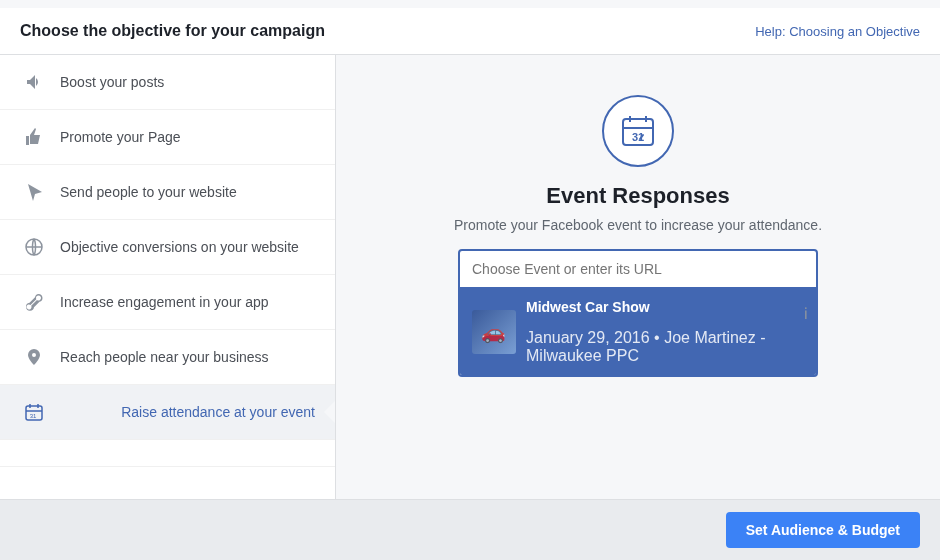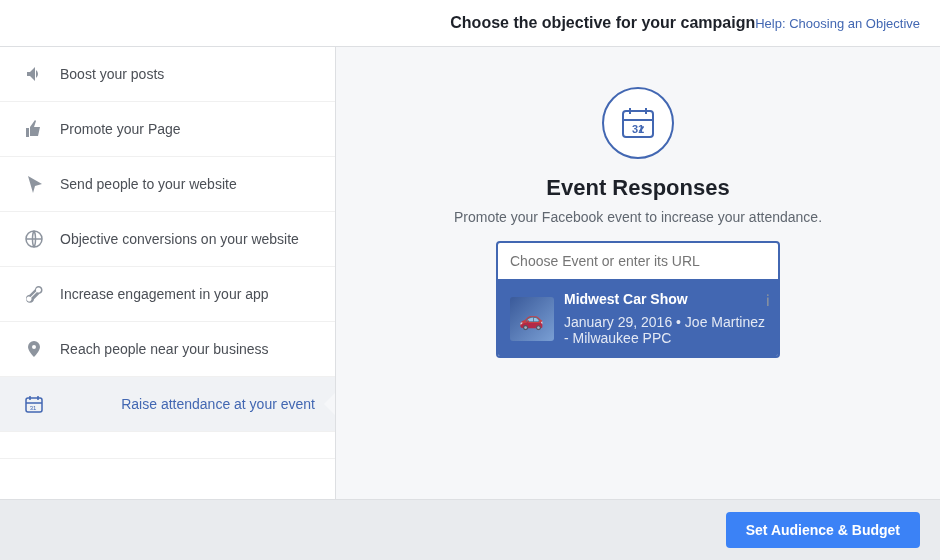--- a/index.html
+++ b/index.html
@@ -12,23 +12,24 @@
       height: 560px;
       overflow: hidden;
       display: flex;
       flex-direction: column;
     }
     .header {
       background: #fff;
       border-bottom: 1px solid #dddfe2;
       padding: 14px 20px;
       display: flex;
-      justify-content: flex-end;
-      align-items: center;
-      flex-shrink: 0;
+      justify-content: space-between;
+      align-items: center;
+      flex-shrink: 0;
+      margin-top: 8px;
     }
     .header-title {
       font-size: 16px;
       font-weight: 600;
       color: #1d2129;
     }
     .header-help {
       color: #4267b2;
       font-size: 13px;
       cursor: pointer;
@@ -122,21 +123,21 @@
       color: #1d2129;
       margin-bottom: 8px;
     }
     .panel-description {
       font-size: 14px;
       color: #606770;
       margin-bottom: 16px;
       text-align: center;
     }
     .event-input-container {
-      width: 284px;
+      width: 360px;
       position: relative;
     }
     .event-input {
       width: 100%;
       padding: 10px 36px 10px 12px;
       border: 2px solid #4267b2;
       border-radius: 4px 4px 0 0;
       font-size: 14px;
       color: #606770;
       outline: none;
@@ -189,22 +190,22 @@
       color: rgba(255,255,255,0.7);
       font-size: 20px;
     }
     .dropdown-item-text .event-name {
       color: #fff;
       font-size: 14px;
       font-weight: 600;
     }
     .dropdown-item-text .event-meta {
       color: rgba(255,255,255,0.85);
-      font-size: 14px;
-      margin-top: 7px;
+      font-size: 16px;
+      margin-top: 14px;
     }
     .footer {
       background: #e9ebee;
       border-top: 1px solid #dddfe2;
       padding: 12px 20px;
       display: flex;
       justify-content: flex-end;
       flex-shrink: 0;
     }
     .set-audience-btn {

